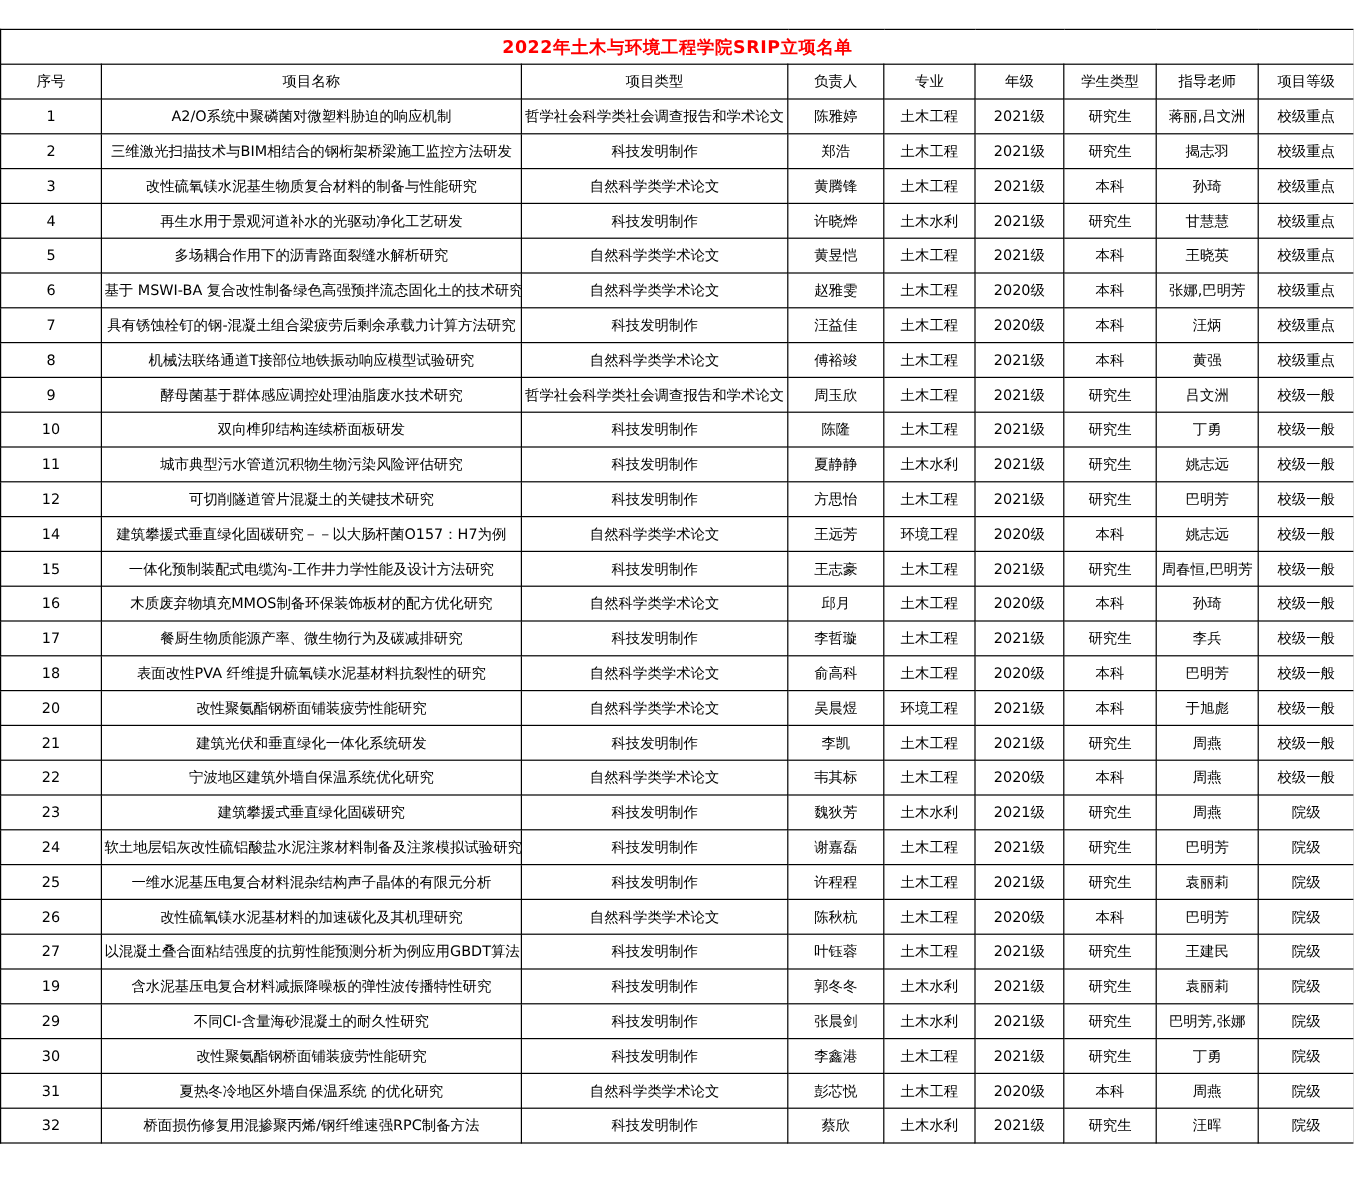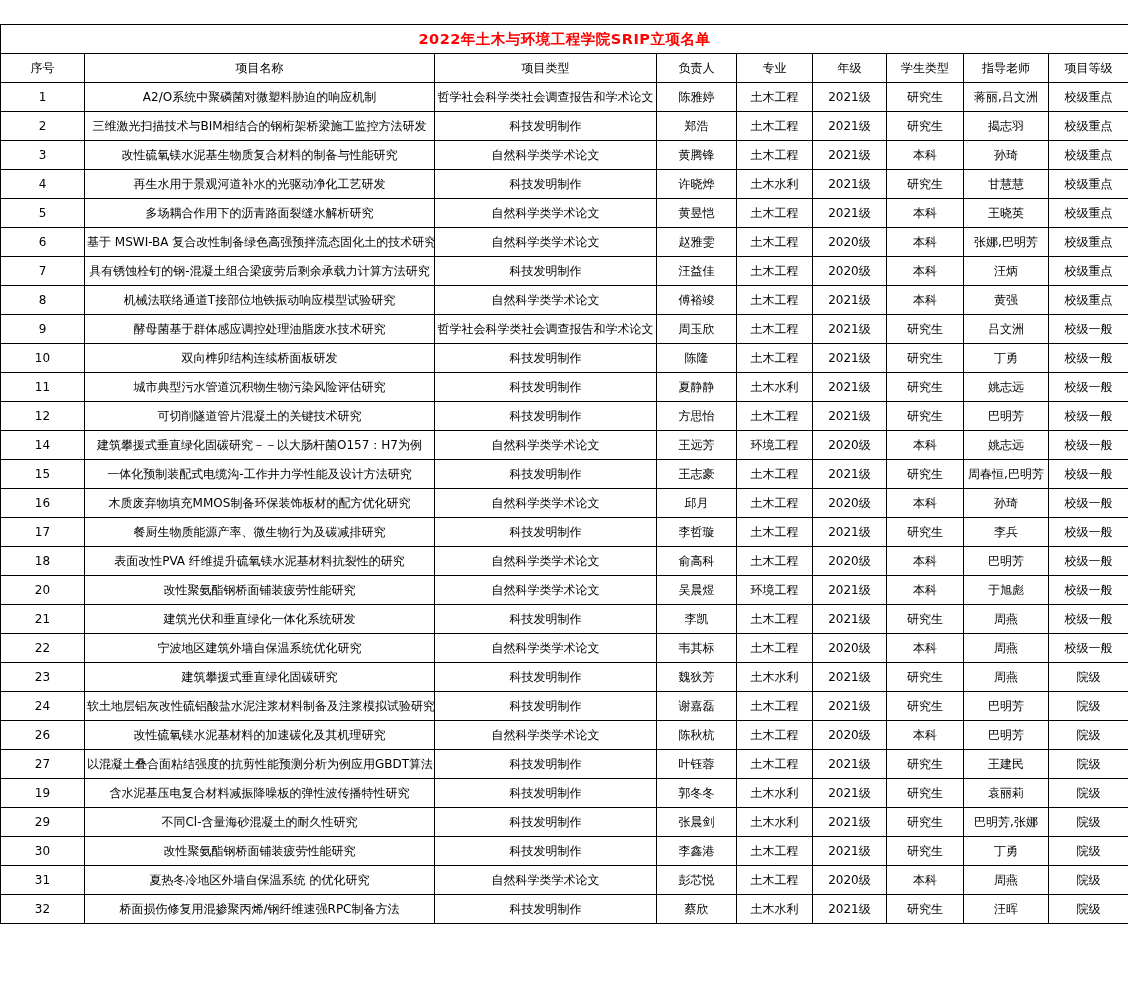--- a/index.html
+++ b/index.html
@@ -314,20 +314,31 @@
           <td class="col-1">软土地层铝灰改性硫铝酸盐水泥注浆材料制备及注浆模拟试验研究</td>
           <td class="col-2">科技发明制作</td>
           <td class="col-3">谢嘉磊</td>
           <td class="col-4">土木工程</td>
           <td class="col-5">2021级</td>
           <td class="col-6">研究生</td>
           <td class="col-7">巴明芳</td>
           <td class="col-8">院级</td>
         </tr>
         <tr>
+          <td class="col-0">25</td>
+          <td class="col-1">一维水泥基压电复合材料混杂结构声子晶体的有限元分析</td>
+          <td class="col-2">科技发明制作</td>
+          <td class="col-3">许程程</td>
+          <td class="col-4">土木工程</td>
+          <td class="col-5">2021级</td>
+          <td class="col-6">研究生</td>
+          <td class="col-7">袁丽莉</td>
+          <td class="col-8">院级</td>
+        </tr>
+        <tr>
           <td class="col-0">26</td>
           <td class="col-1">改性硫氧镁水泥基材料的加速碳化及其机理研究</td>
           <td class="col-2">自然科学类学术论文</td>
           <td class="col-3">陈秋杭</td>
           <td class="col-4">土木工程</td>
           <td class="col-5">2020级</td>
           <td class="col-6">本科</td>
           <td class="col-7">巴明芳</td>
           <td class="col-8">院级</td>
         </tr>

